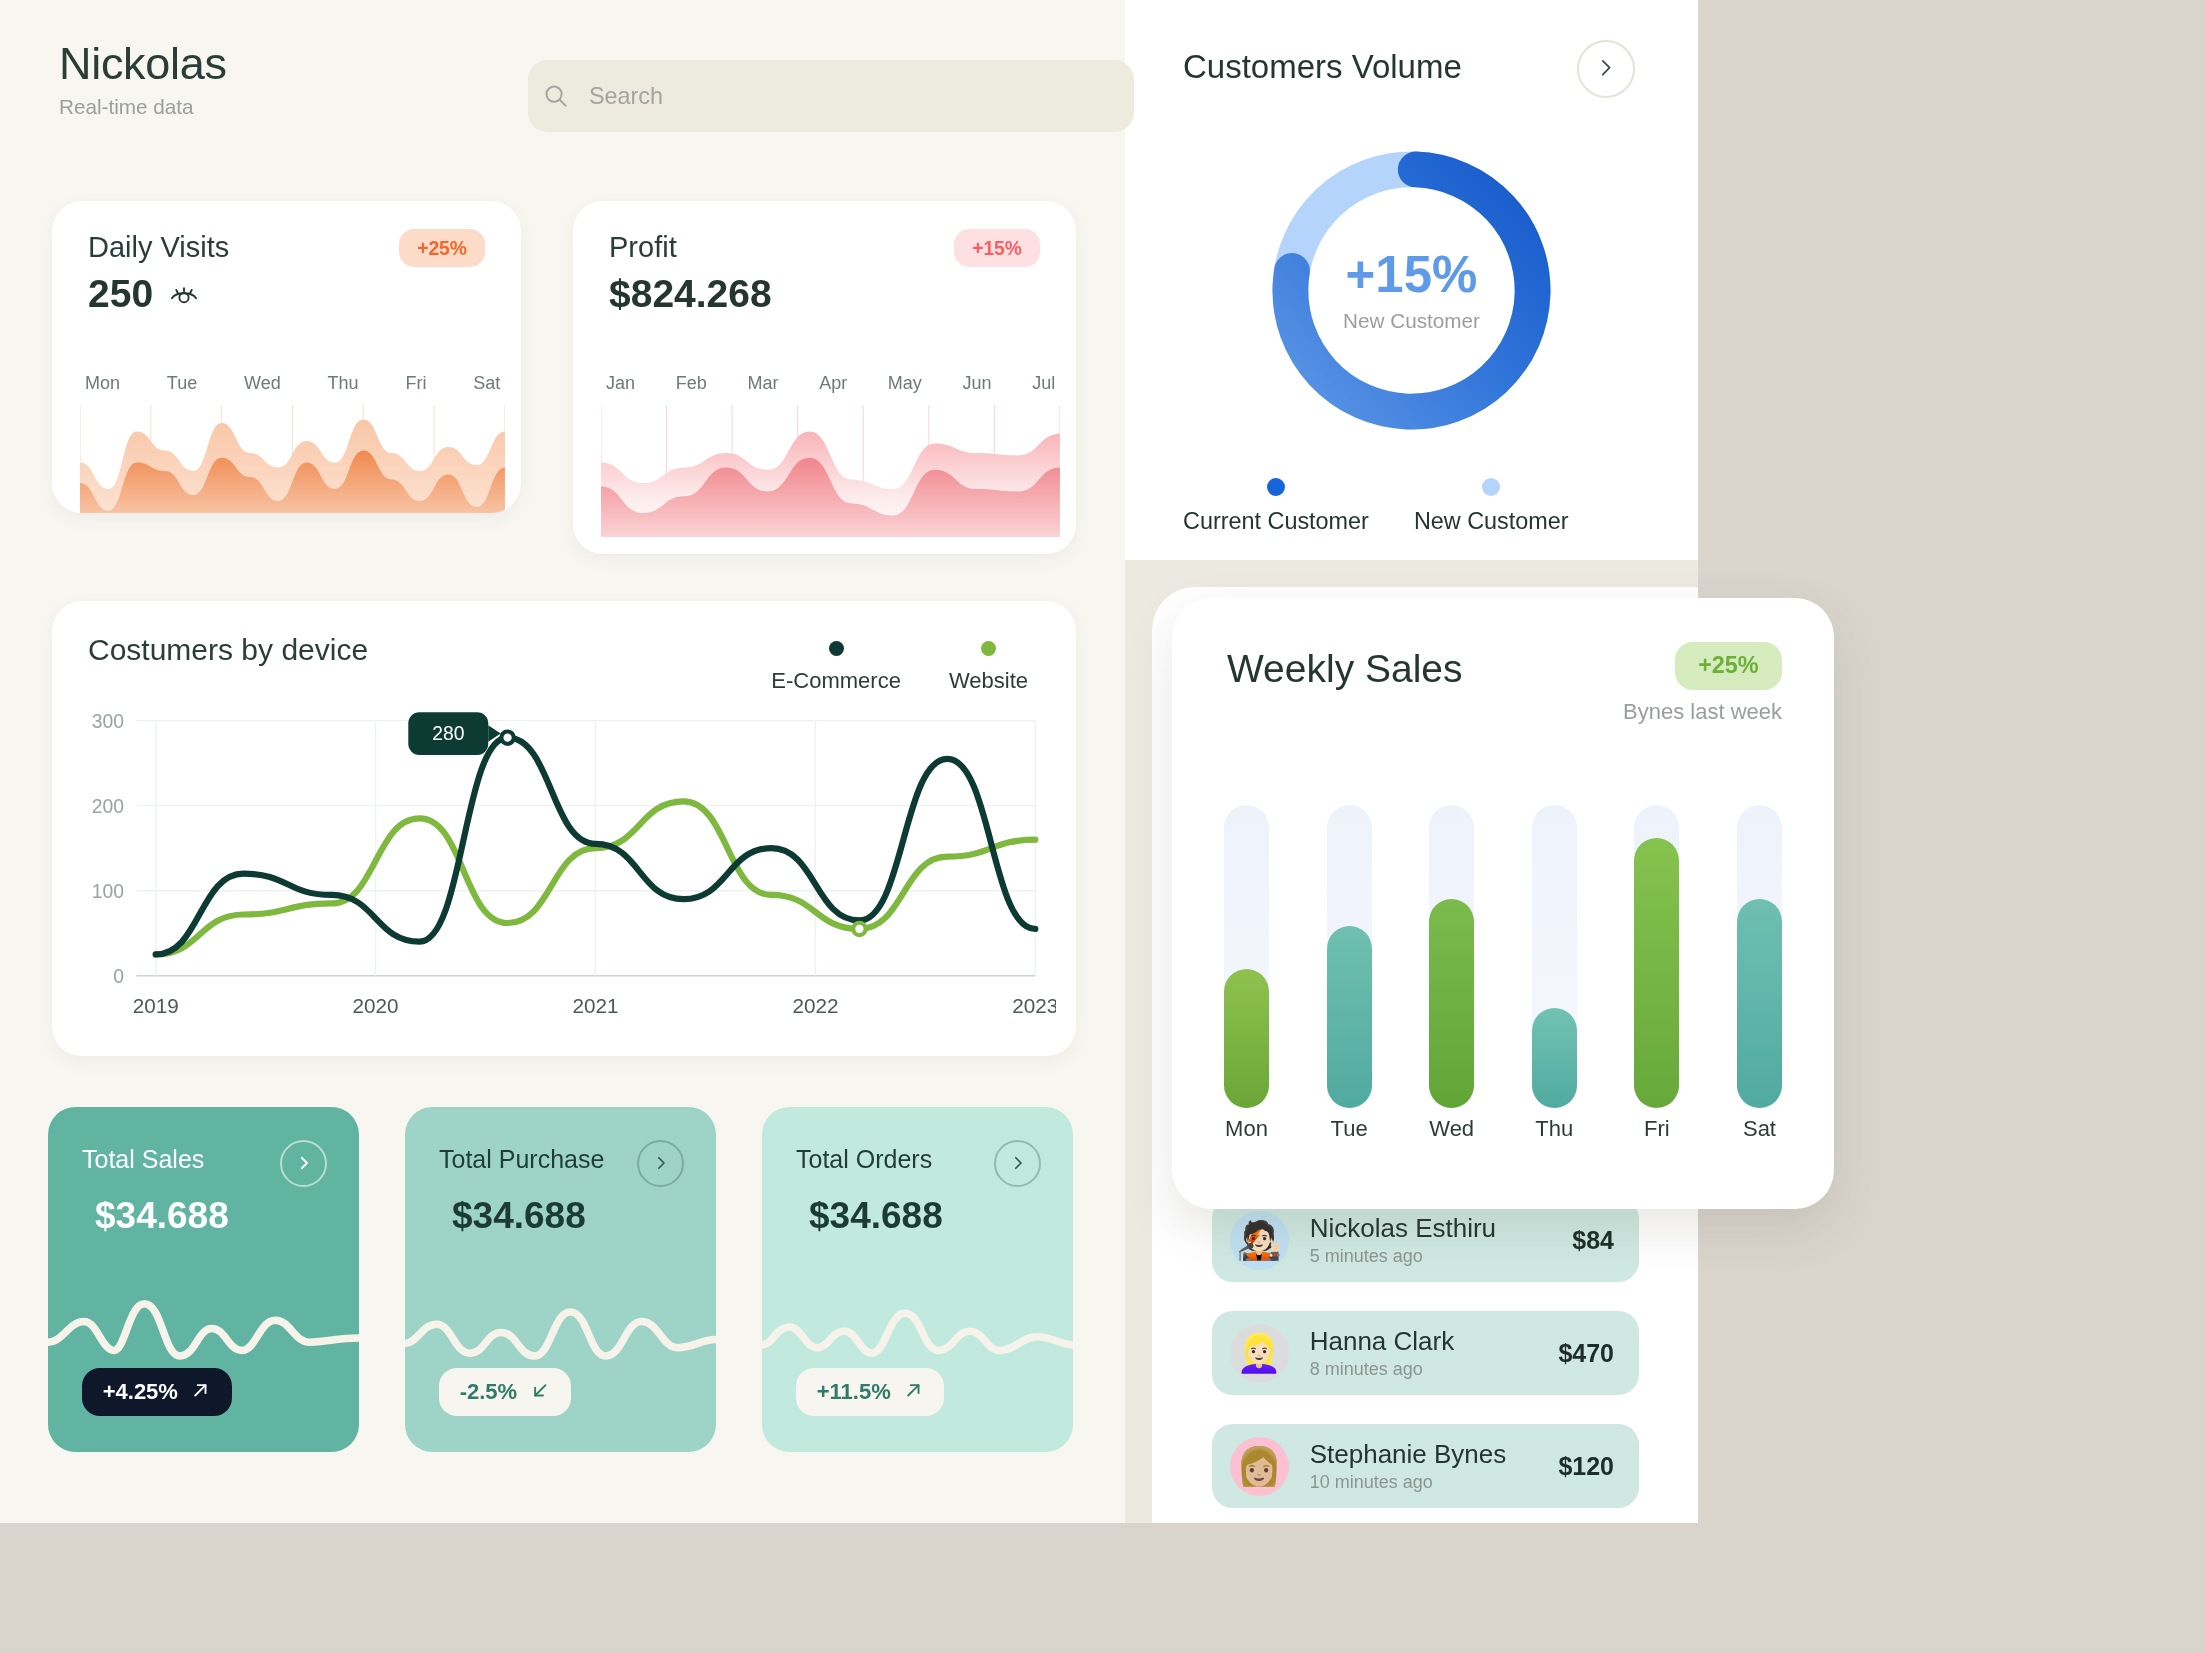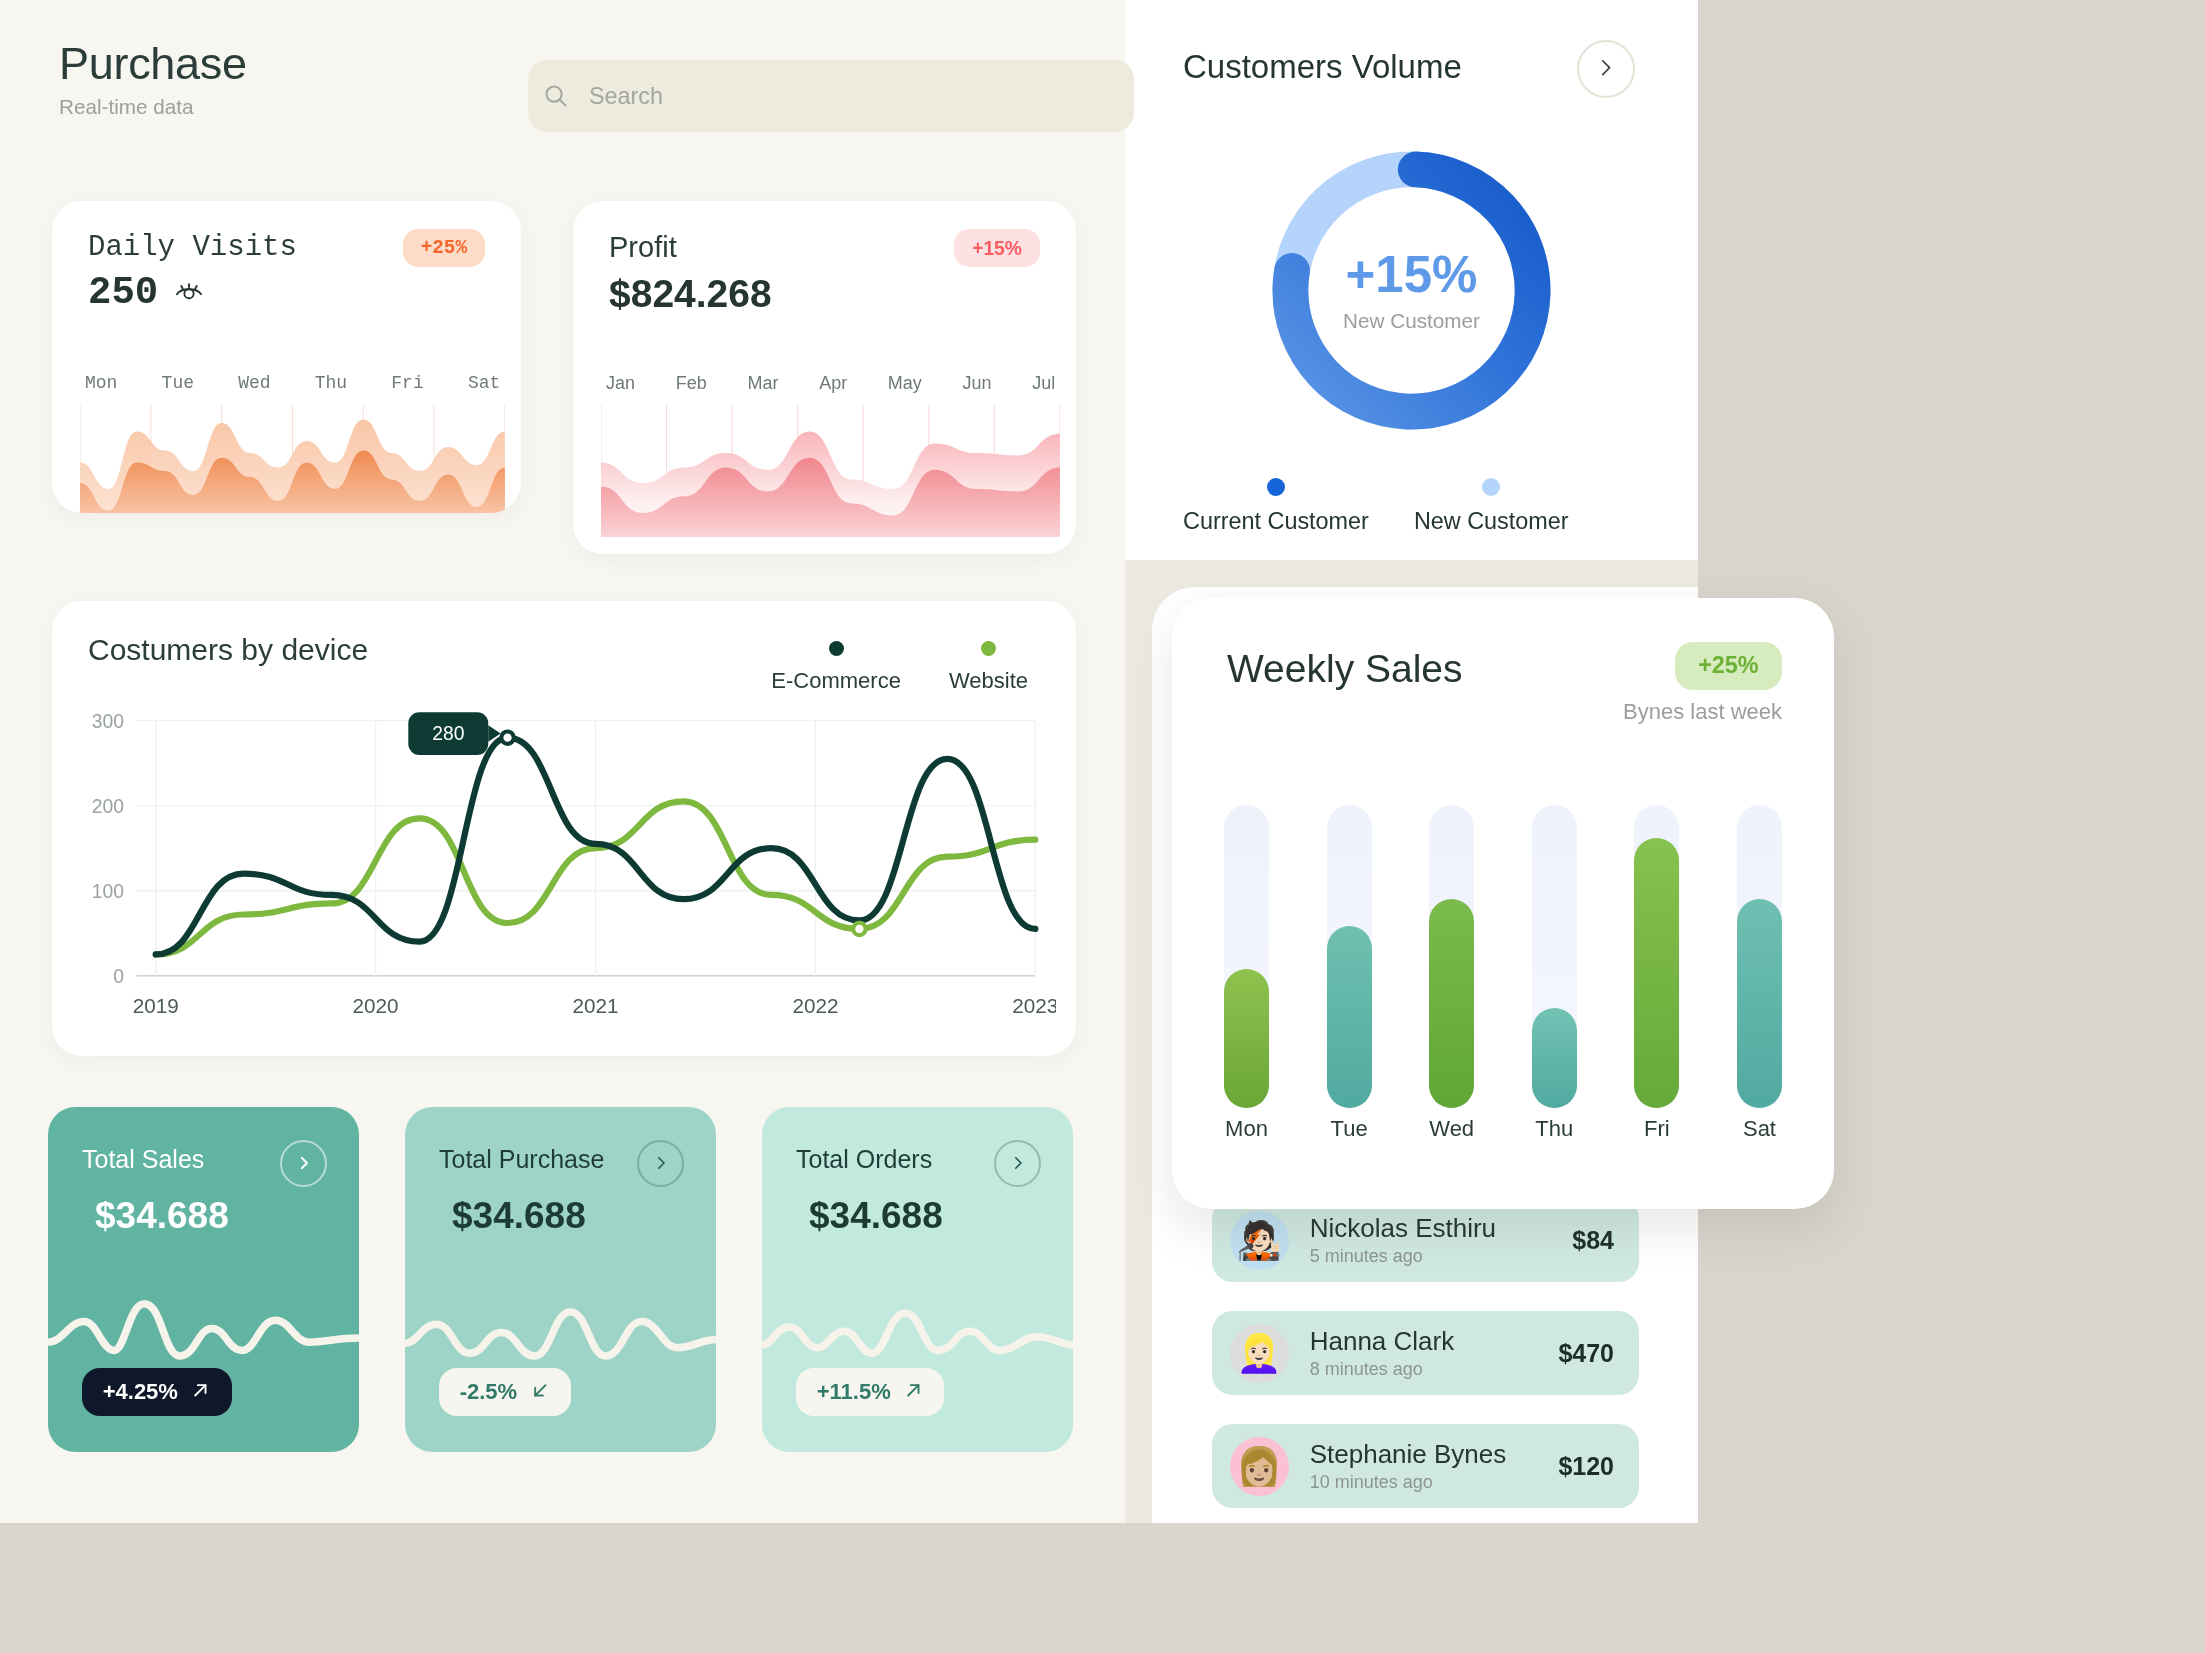--- a/index.html
+++ b/index.html
@@ -52,21 +52,21 @@
     padding-left:14px;box-sizing:border-box;gap:19.3px;
   }
   #search-box svg{flex:0 0 auto;}
   #search-input-text{font-size:23.4px;color:#a2a5a0;}
 
   
   .kpi-card{
     position:absolute;background:#fff;border-radius:30px;overflow:hidden;
     box-shadow:0 5.5px 18px rgba(80,76,60,0.05);
   }
-  #daily-visits-card{left:52px;top:201px;width:469px;height:312px;font-family:Liberation Mono, monospace;}
+  #daily-visits-card{left:52px;top:201px;width:469px;height:312px;}
   #profit-card{left:573px;top:201px;width:503px;height:353px;}
   .kpi-head{position:absolute;left:36px;top:32px;right:36px;}
   .kpi-title{font-size:29px;color:#2b3d38;line-height:1;}
   .kpi-value{font-size:39px;color:#253530;line-height:1;margin-top:12px;display:flex;align-items:center;gap:15px;font-weight:600;}
   .kpi-badge{
     position:absolute;right:0;top:-4.1px;border-radius:15px;
     padding:9.6px 18px;font-size:19.3px;font-weight:700;line-height:1;
   }
   #daily-visits-badge{background:#fcdcc8;color:#f4662a;}
   #profit-badge{background:#fde0e2;color:#fa5d62;}
@@ -183,21 +183,21 @@
 
 <div class="stage">
 
   <div id="left-panel"></div>
   <div id="mid-panel"></div>
   <div id="customers-volume-panel"></div>
   <div id="activity-panel"></div>
   <div id="activity-inner"></div>
 
   <div id="header">
-    <div id="page-title">Purchase</div>
+    <div id="page-title">Nickolas</div>
     <div id="page-subtitle">Real-time data</div>
     <div id="search-box">
       <span>
         <svg width="27.6" height="27.6" viewBox="0 0 24 24" fill="none" stroke="#a2a5a0" stroke-width="1.7">
           <circle cx="10.5" cy="10.5" r="6.6"></circle>
           <line x1="15.4" y1="15.4" x2="20.5" y2="20.5" stroke-linecap="round"></line>
         </svg>
       </span>
       <span id="search-input-text">Search</span>
     </div>

